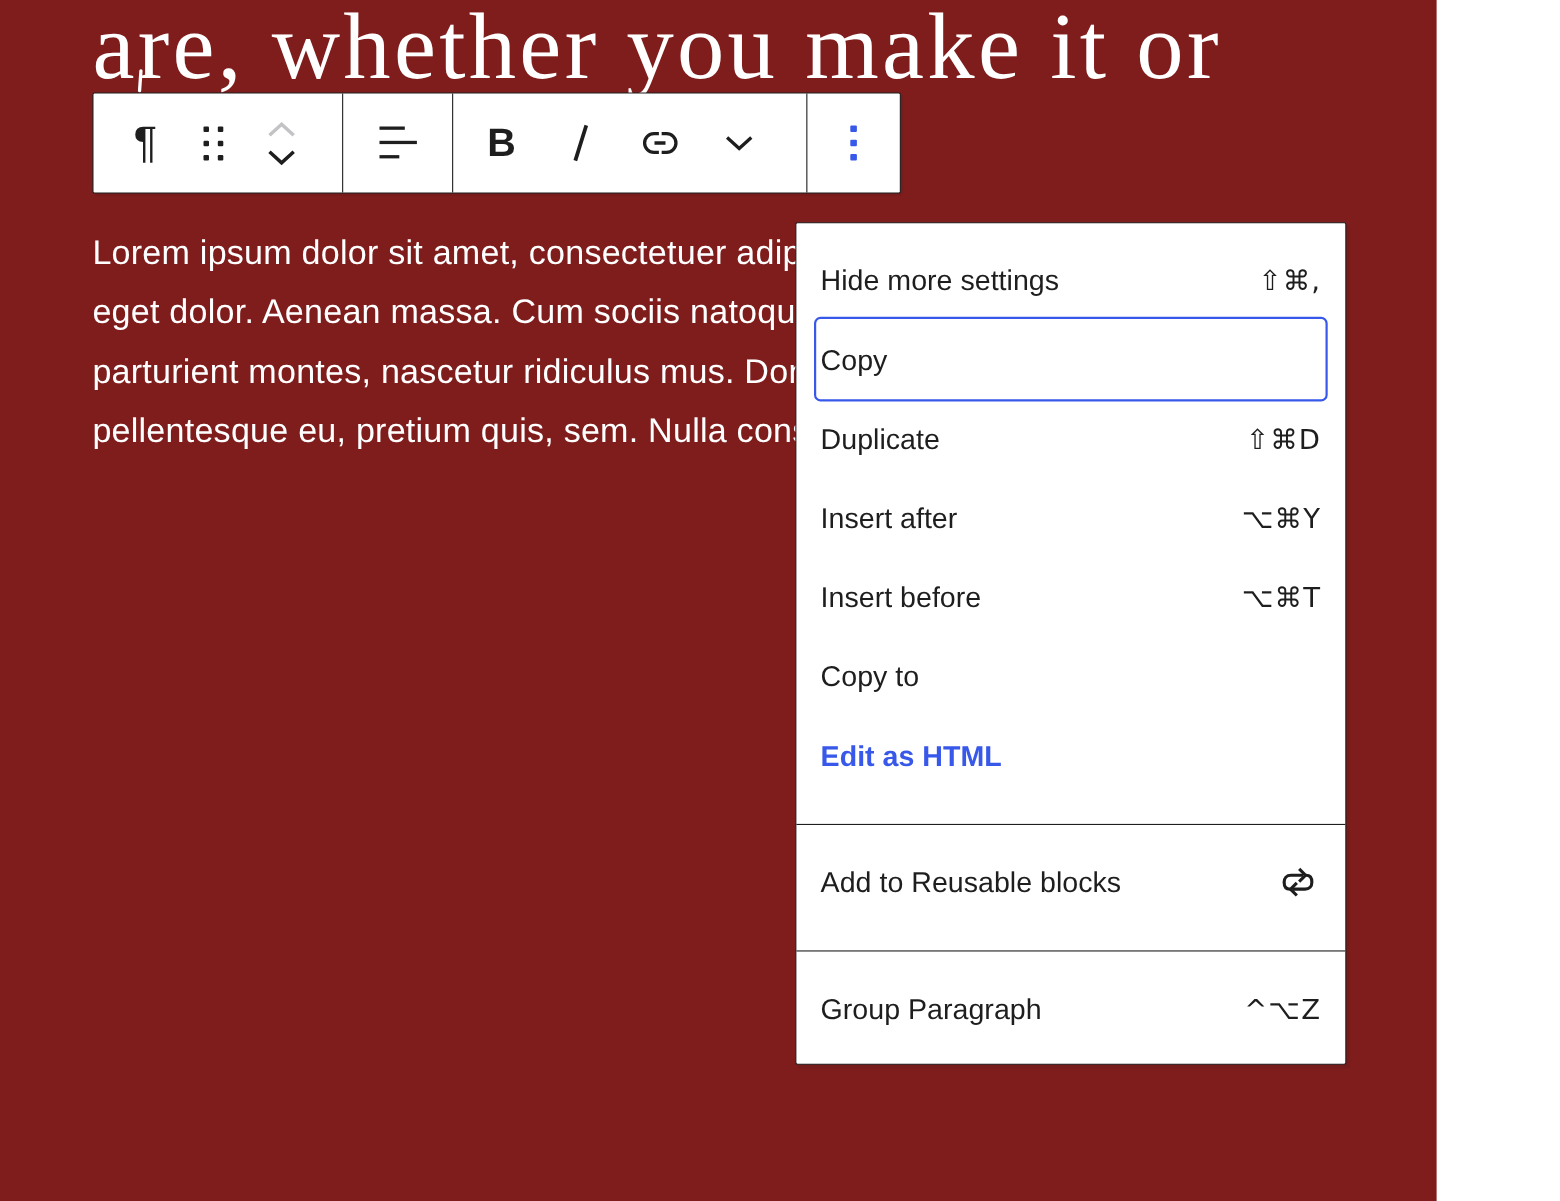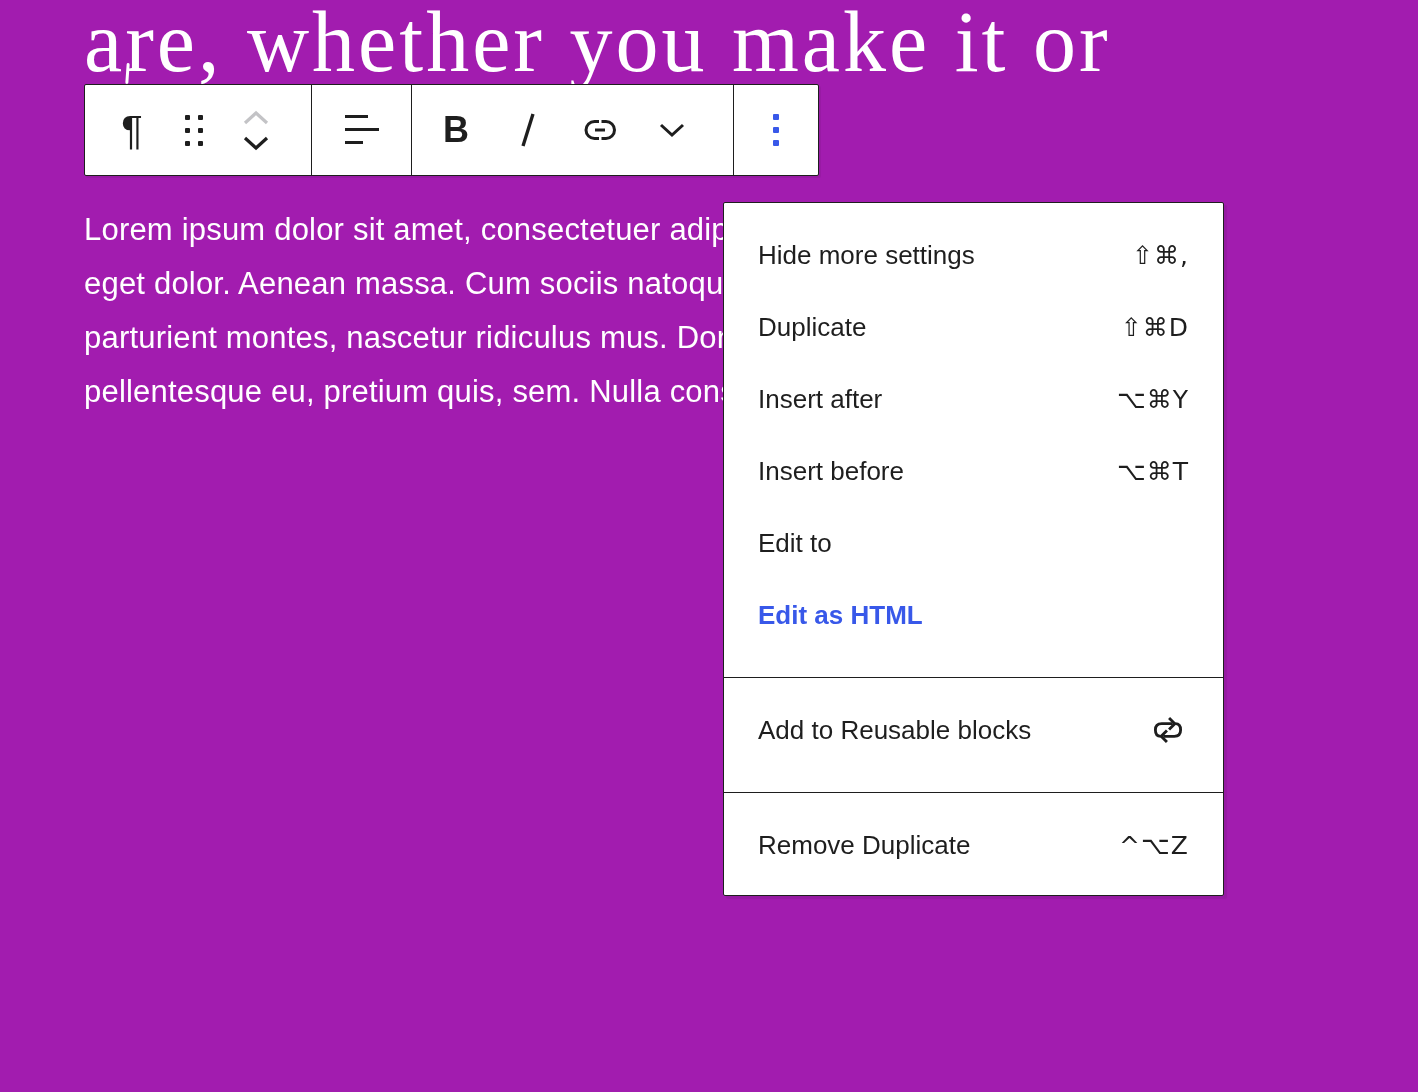--- a/index.html
+++ b/index.html
@@ -1,19 +1,19 @@
 <!DOCTYPE html>
 <html><head>
 <meta charset="utf-8">
 <style>
   html,body{margin:0;padding:0;}
   .stage{
     position:relative;
-    width:1418px;height:1092px;
-    background:#a21caf;
+    width:1306px;height:1092px;
+    background:#7f1d1d;
     overflow:hidden;
     font-family:"Liberation Sans", sans-serif;
   }
 
   
   .heading{
     position:absolute;
     left:84px;top:-59px;
     font-family:"Liberation Serif", serif;
     font-weight:400;
@@ -109,21 +109,21 @@
     z-index:10;
     box-shadow:3px 3px 1px rgba(0,0,0,.07);
     color:#1e1e1e;
   }
   .menu-section{padding:16px 0 14px 0;}
   .menu-section + .menu-section{border-top:1.5px solid #1e1e1e;margin-top:12px;}
   .menu-item{
     position:relative;
     height:72px;
     display:flex;align-items:center;justify-content:space-between;
-    padding:0 34px;
+    padding:0 22px;
     font-size:26px;
     cursor:pointer;
   }
   .mi-label{color:#1e1e1e;}
   .mi-shortcut{
     font-family:"DejaVu Sans", sans-serif;
     font-size:25px;color:#1e1e1e;
     letter-spacing:1px;
   }
   .menu-item.focused::after{
@@ -223,34 +223,38 @@
     </div>
   </div>
 
   <div class="menu">
 
     <div class="menu-section">
       <div class="menu-item">
         <span class="mi-label">Hide more settings</span>
         <span class="mi-shortcut">⇧⌘,</span>
       </div>
+      <div class="menu-item focused">
+        <span class="mi-label">Copy</span>
+        <span class="mi-shortcut"></span>
+      </div>
       <div class="menu-item">
         <span class="mi-label">Duplicate</span>
         <span class="mi-shortcut">⇧⌘D</span>
       </div>
       <div class="menu-item">
         <span class="mi-label">Insert after</span>
         <span class="mi-shortcut">⌥⌘Y</span>
       </div>
       <div class="menu-item">
         <span class="mi-label">Insert before</span>
         <span class="mi-shortcut">⌥⌘T</span>
       </div>
       <div class="menu-item">
-        <span class="mi-label">Edit to</span>
+        <span class="mi-label">Copy to</span>
       </div>
       <div class="menu-item link-blue">
         <span class="mi-label">Edit as HTML</span>
       </div>
     </div>
 
     <div class="menu-section">
       <div class="menu-item">
         <span class="mi-label">Add to Reusable blocks</span>
         <span class="mi-icon">
@@ -259,19 +263,19 @@
             <polyline points="21,8.5 26.5,14 21,19.5" fill="none" stroke="#1e1e1e" stroke-width="2.7"></polyline>
             <path d="M27 14 C31 14 32 17 32 20 C32 23.5 30 26 26 26 H15.5" fill="none" stroke="#1e1e1e" stroke-width="2.7"></path>
             <polyline points="19,20.5 13.5,26 19,31.5" fill="none" stroke="#1e1e1e" stroke-width="2.7"></polyline>
           </svg>
         </span>
       </div>
     </div>
 
     <div class="menu-section">
       <div class="menu-item">
-        <span class="mi-label">Remove Duplicate</span>
+        <span class="mi-label">Group Paragraph</span>
         <span class="mi-shortcut">^⌥Z</span>
       </div>
     </div>
 
   </div>
 </div>
 
 </body></html>

